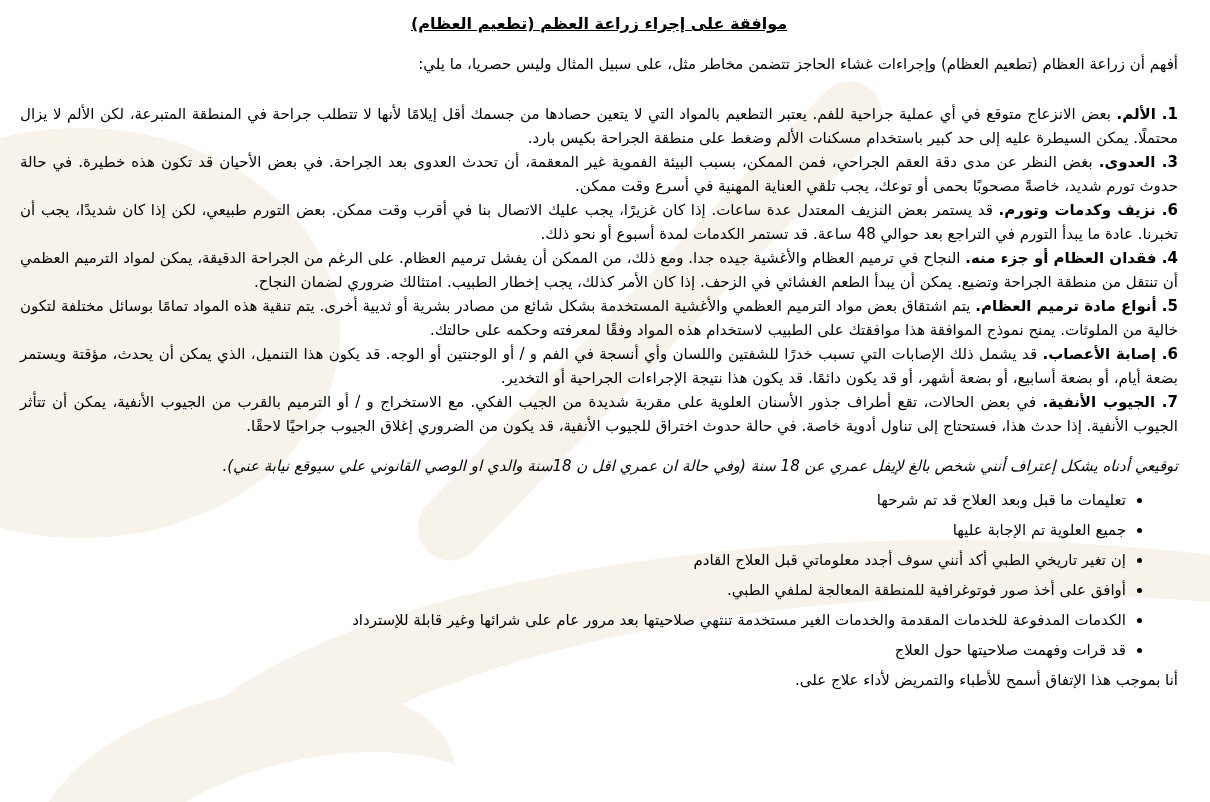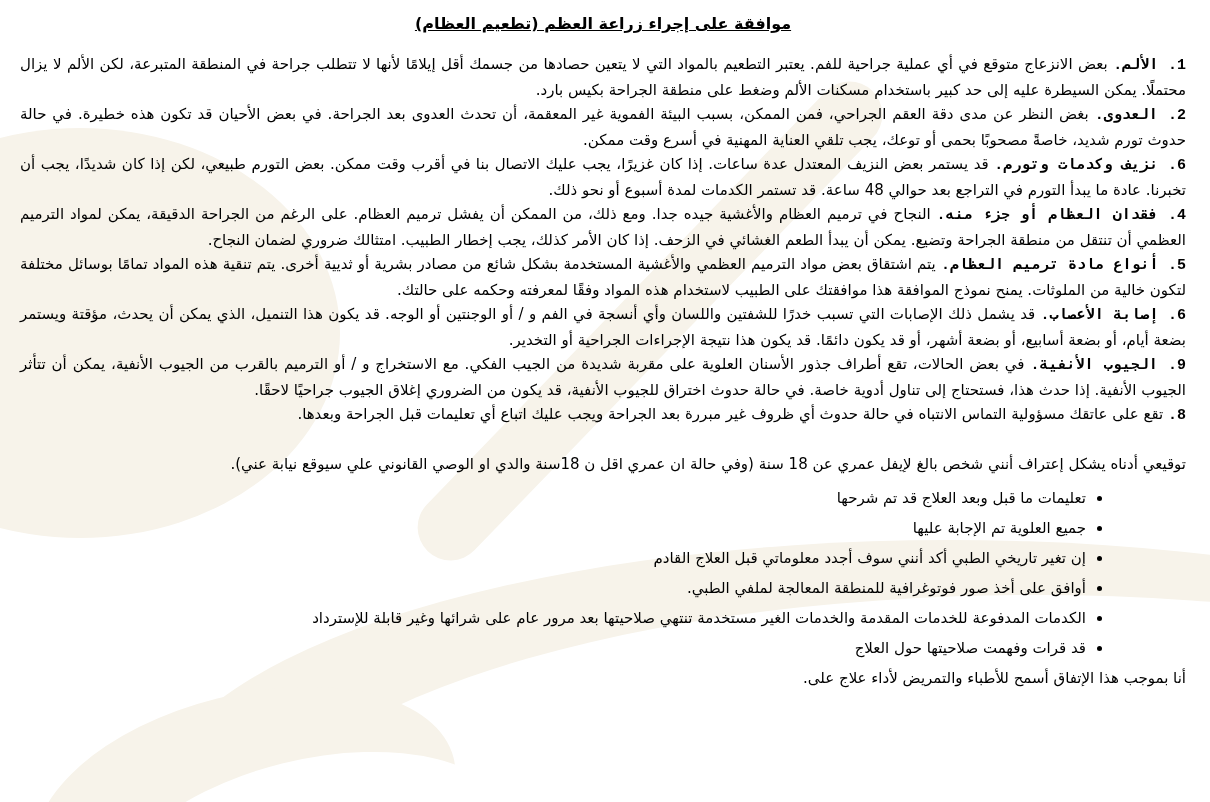--- a/index.html
+++ b/index.html
@@ -25,38 +25,38 @@
   #wm-blob{left:-180px;top:128px;width:520px;height:410px;border-radius:50%;}
   #wm-band{left:330px;top:288px;width:640px;height:66px;border-radius:40px;transform:rotate(-46deg);}
   #wm-swoosh{left:150px;top:540px;width:1600px;height:540px;border-radius:50%;}
   #wm-swoosh-cut{left:235px;top:595px;width:1600px;height:560px;border-radius:50%;}
   #wm-tail{left:30px;top:695px;width:430px;height:230px;border-radius:50%;transform:rotate(-14deg);}
   #wm-tail-cut{left:95px;top:760px;width:430px;height:230px;border-radius:50%;transform:rotate(-14deg);}
   
   .content{
     position:relative;
     z-index:1;
-    padding:8px 24px 0 20px;
+    padding:8px 32px 0 20px;
     font-size:15px;
     line-height:24px;
   }
   .title{
     text-align:center;
     font-weight:bold;
     font-size:16px;
     text-decoration:underline;
     margin:4px 0 16px 0;
   }
   p{margin:0;text-align:justify;}
   .intro{margin-bottom:26px;}
-  .risk b{font-weight:bold;font-family:Liberation Mono, monospace;}
-  .signature{margin-top:24px;}
+  .risk b{font-weight:bold;}
+  .signature{margin-top:16px;font-style:italic;}
   ul.acks{
     list-style:disc;
-    margin:10px 100px 0 0;
+    margin:10px 52px 0 0;
     padding:0;
   }
   ul.acks li{
     margin-bottom:6px;
     text-align:right;
   }
   .closing{}
 </style>
 </head>
 <body>
@@ -67,30 +67,30 @@
   <div class="wm" id="wm-band"></div>
   <div class="wm" id="wm-swoosh"></div>
   <div class="wm-cut" id="wm-swoosh-cut"></div>
   <div class="wm" id="wm-tail"></div>
   <div class="wm-cut" id="wm-tail-cut"></div>
 
   <div class="content">
 
     <div class="title">موافقة على إجراء زراعة العظم (تطعيم العظام)</div>
 
+    <p class="intro">أفهم أن زراعة العظام (تطعيم العظام) وإجراءات غشاء الحاجز تتضمن مخاطر مثل، على سبيل المثال وليس حصريا، ما يلي:</p>
 
     <div>
       <p class="risk"><b>1. الألم.</b><span> بعض الانزعاج متوقع في أي عملية جراحية للفم. يعتبر التطعيم بالمواد التي لا يتعين حصادها من جسمك أقل إيلامًا لأنها لا تتطلب جراحة في المنطقة المتبرعة، لكن الألم لا يزال محتملًا. يمكن السيطرة عليه إلى حد كبير باستخدام مسكنات الألم وضغط على منطقة الجراحة بكيس بارد.</span></p>
-      <p class="risk"><b>2. العدوى.</b><span> بغض النظر عن مدى دقة العقم الجراحي، فمن الممكن، بسبب البيئة الفموية غير المعقمة، أن تحدث العدوى بعد الجراحة. في بعض الأحيان قد تكون هذه خطيرة. في حالة حدوث تورم شديد، خاصةً مصحوبًا بحمى أو توعك، يجب تلقي العناية المهنية في أسرع وقت ممكن.</span></p>
+      <p class="risk"><b>3. العدوى.</b><span> بغض النظر عن مدى دقة العقم الجراحي، فمن الممكن، بسبب البيئة الفموية غير المعقمة، أن تحدث العدوى بعد الجراحة. في بعض الأحيان قد تكون هذه خطيرة. في حالة حدوث تورم شديد، خاصةً مصحوبًا بحمى أو توعك، يجب تلقي العناية المهنية في أسرع وقت ممكن.</span></p>
       <p class="risk"><b>6. نزيف وكدمات وتورم.</b><span> قد يستمر بعض النزيف المعتدل عدة ساعات. إذا كان غزيرًا، يجب عليك الاتصال بنا في أقرب وقت ممكن. بعض التورم طبيعي، لكن إذا كان شديدًا، يجب أن تخبرنا. عادة ما يبدأ التورم في التراجع بعد حوالي 48 ساعة. قد تستمر الكدمات لمدة أسبوع أو نحو ذلك.</span></p>
       <p class="risk"><b>4. فقدان العظام أو جزء منه.</b><span> النجاح في ترميم العظام والأغشية جيده جدا. ومع ذلك، من الممكن أن يفشل ترميم العظام. على الرغم من الجراحة الدقيقة، يمكن لمواد الترميم العظمي أن تنتقل من منطقة الجراحة وتضيع. يمكن أن يبدأ الطعم الغشائي في الزحف. إذا كان الأمر كذلك، يجب إخطار الطبيب. امتثالك ضروري لضمان النجاح.</span></p>
       <p class="risk"><b>5. أنواع مادة ترميم العظام.</b><span> يتم اشتقاق بعض مواد الترميم العظمي والأغشية المستخدمة بشكل شائع من مصادر بشرية أو ثديية أخرى. يتم تنقية هذه المواد تمامًا بوسائل مختلفة لتكون خالية من الملوثات. يمنح نموذج الموافقة هذا موافقتك على الطبيب لاستخدام هذه المواد وفقًا لمعرفته وحكمه على حالتك.</span></p>
       <p class="risk"><b>6. إصابة الأعصاب.</b><span> قد يشمل ذلك الإصابات التي تسبب خدرًا للشفتين واللسان وأي أنسجة في الفم و / أو الوجنتين أو الوجه. قد يكون هذا التنميل، الذي يمكن أن يحدث، مؤقتة ويستمر بضعة أيام، أو بضعة أسابيع، أو بضعة أشهر، أو قد يكون دائمًا. قد يكون هذا نتيجة الإجراءات الجراحية أو التخدير.</span></p>
-      <p class="risk"><b>9. الجيوب الأنفية.</b><span> في بعض الحالات، تقع أطراف جذور الأسنان العلوية على مقربة شديدة من الجيب الفكي. مع الاستخراج و / أو الترميم بالقرب من الجيوب الأنفية، يمكن أن تتأثر الجيوب الأنفية. إذا حدث هذا، فستحتاج إلى تناول أدوية خاصة. في حالة حدوث اختراق للجيوب الأنفية، قد يكون من الضروري إغلاق الجيوب جراحيًا لاحقًا.</span></p>
-      <p class="risk"><b>8.</b><span> تقع على عاتقك مسؤولية التماس الانتباه في حالة حدوث أي ظروف غير مبررة بعد الجراحة ويجب عليك اتباع أي تعليمات قبل الجراحة وبعدها.</span></p>
+      <p class="risk"><b>7. الجيوب الأنفية.</b><span> في بعض الحالات، تقع أطراف جذور الأسنان العلوية على مقربة شديدة من الجيب الفكي. مع الاستخراج و / أو الترميم بالقرب من الجيوب الأنفية، يمكن أن تتأثر الجيوب الأنفية. إذا حدث هذا، فستحتاج إلى تناول أدوية خاصة. في حالة حدوث اختراق للجيوب الأنفية، قد يكون من الضروري إغلاق الجيوب جراحيًا لاحقًا.</span></p>
     </div>
 
     <p class="signature">توقيعي أدناه يشكل إعتراف أنني شخص بالغ لإيفل عمري عن 18 سنة (وفي حالة ان عمري اقل ن 18سنة والدي او الوصي القانوني علي سيوقع نيابة عني).</p>
 
     <ul class="acks">
       <li>تعليمات ما قبل وبعد العلاج قد تم شرحها</li>
       <li>جميع العلوية تم الإجابة عليها</li>
       <li>إن تغير تاريخي الطبي أكد أنني سوف أجدد معلوماتي قبل العلاج القادم</li>
       <li>أوافق على أخذ صور فوتوغرافية للمنطقة المعالجة لملفي الطبي.</li>
       <li>الكدمات المدفوعة للخدمات المقدمة والخدمات الغير مستخدمة تنتهي صلاحيتها بعد مرور عام على شرائها وغير قابلة للإسترداد</li>

